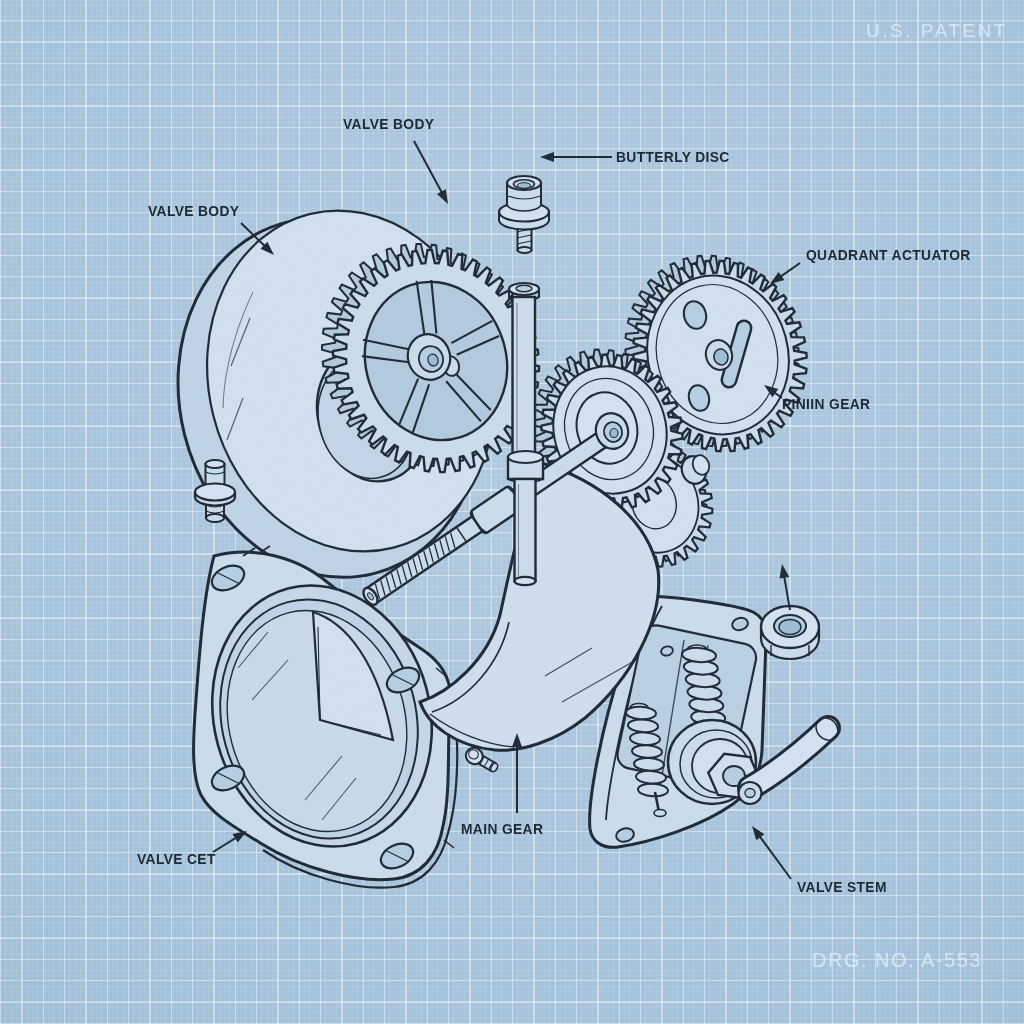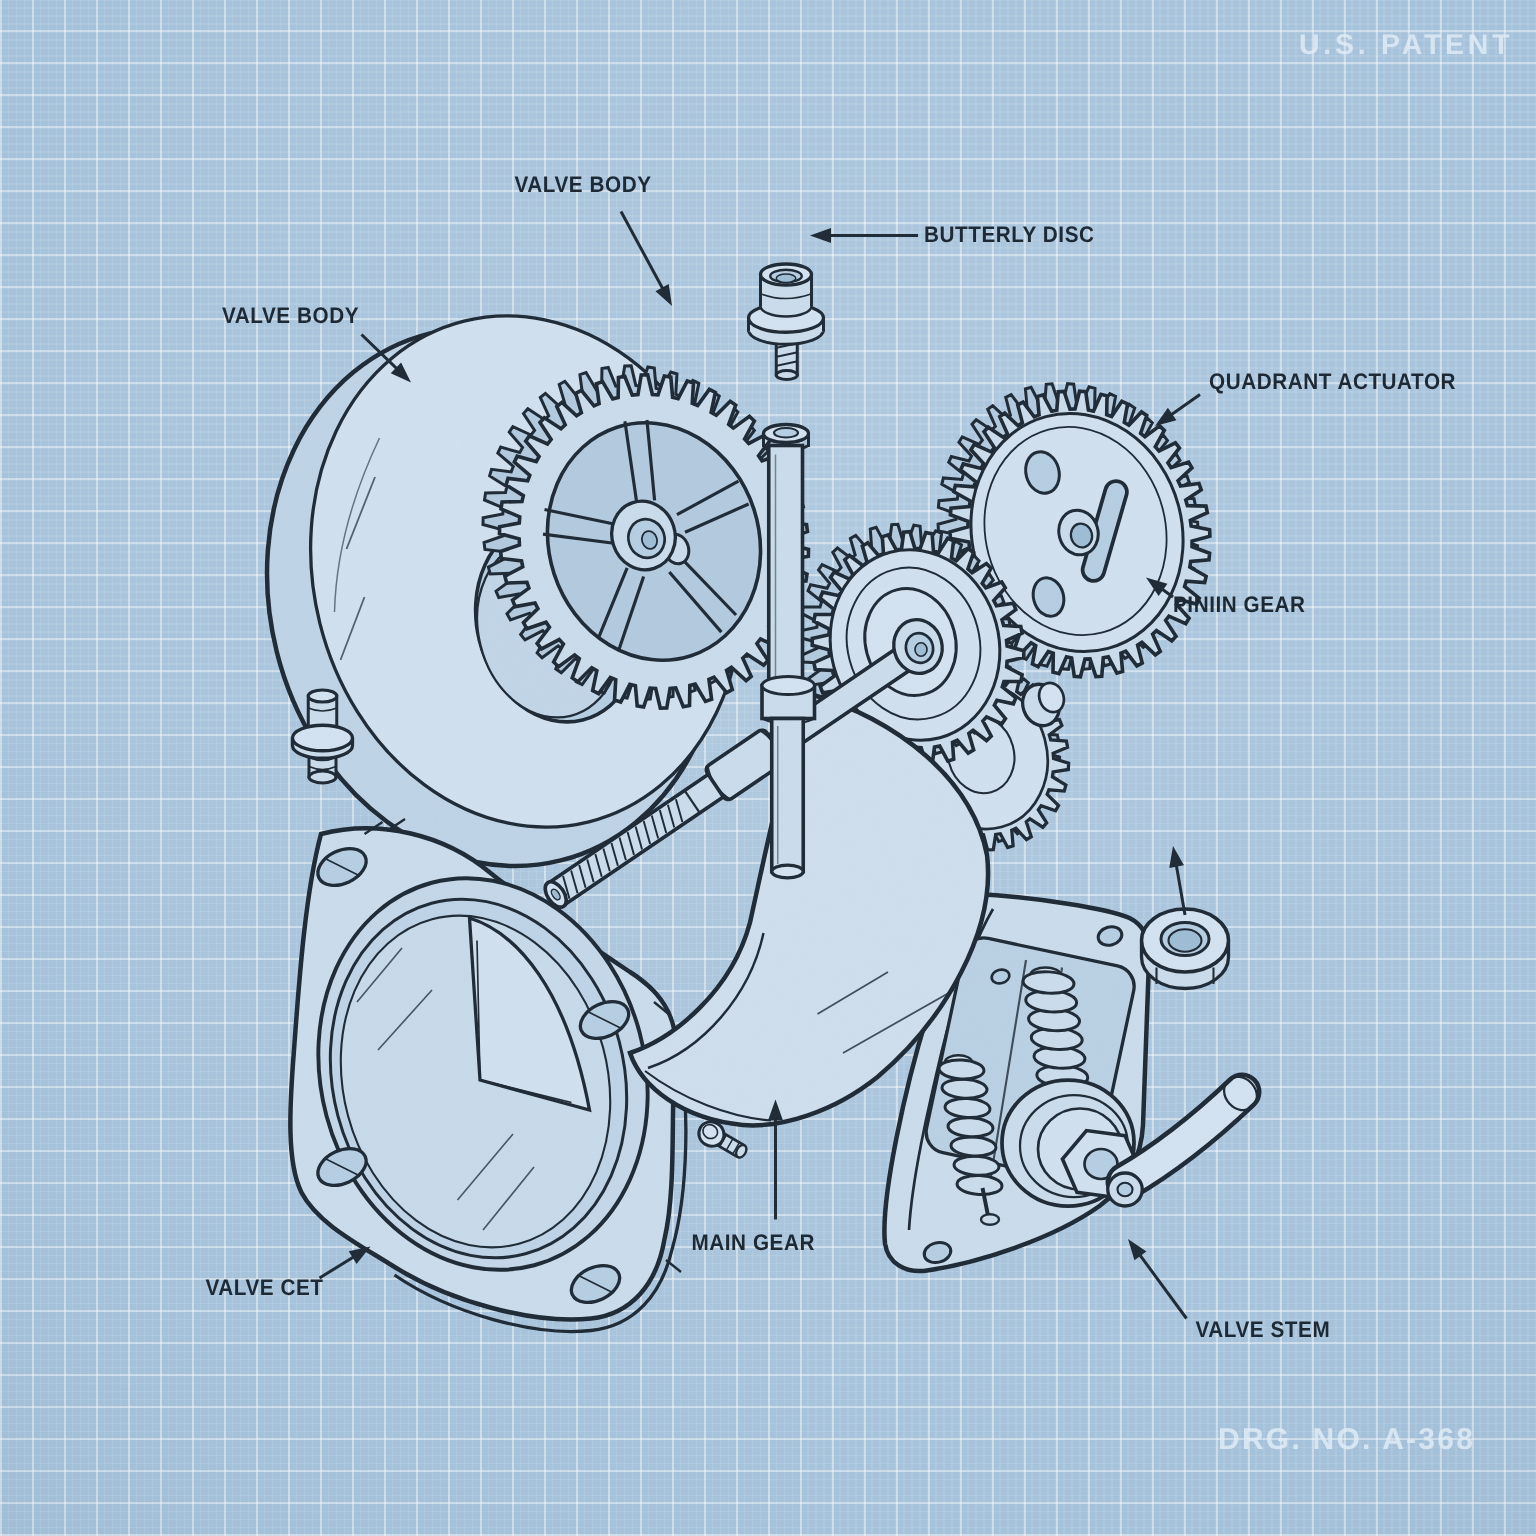--- a/index.html
+++ b/index.html
@@ -14,21 +14,21 @@
       repeating-linear-gradient(0deg, rgba(255,255,255,.09) 0 1px, rgba(255,255,255,0) 1px 5.33px),
       repeating-linear-gradient(90deg, rgba(255,255,255,.09) 0 1px, rgba(255,255,255,0) 1px 5.33px);
     font-family:"Liberation Sans","DejaVu Sans",sans-serif;
   }
   svg.art{position:absolute;left:0;top:0}
   .lbl{
     position:absolute;font-size:15px;font-weight:700;letter-spacing:.4px;
     color:var(--ink,#1d2935);white-space:nowrap;line-height:1;
     transform:scaleX(.92);transform-origin:left top;
   }
-  .wm{position:absolute;font-weight:700;color:var(--wm,#e2eef7);opacity:.8;white-space:nowrap;line-height:1}
+  .wm{position:absolute;font-weight:400;color:var(--wm,#e2eef7);opacity:.8;white-space:nowrap;line-height:1}
   #wm-title{left:866px;top:21px;font-size:19px;letter-spacing:2.5px}
   #wm-drg{left:812px;top:950px;font-size:20px;letter-spacing:1.5px}
 </style>
 </head>
 <body>
 
 <div class="stage">
 
   <svg class="art" width="1024" height="1024" viewBox="0 0 1024 1024">
     <defs>
@@ -308,14 +308,14 @@
   <div class="lbl" style="left:343px;top:116px">VALVE BODY</div>
   <div class="lbl" style="left:616px;top:149px">BUTTERLY DISC</div>
   <div class="lbl" style="left:148px;top:203px">VALVE BODY</div>
   <div class="lbl" style="left:806px;top:247px">QUADRANT ACTUATOR</div>
   <div class="lbl" style="left:782px;top:396px">PINIIN GEAR</div>
   <div class="lbl" style="left:461px;top:821px">MAIN GEAR</div>
   <div class="lbl" style="left:137px;top:851px">VALVE CET</div>
   <div class="lbl" style="left:797px;top:879px">VALVE STEM</div>
 
   <div class="wm" id="wm-title">U.S. PATENT</div>
-  <div class="wm" id="wm-drg">DRG. NO. A-368</div>
+  <div class="wm" id="wm-drg">DRG. NO. A-553</div>
 </div>
 
 </body></html>

